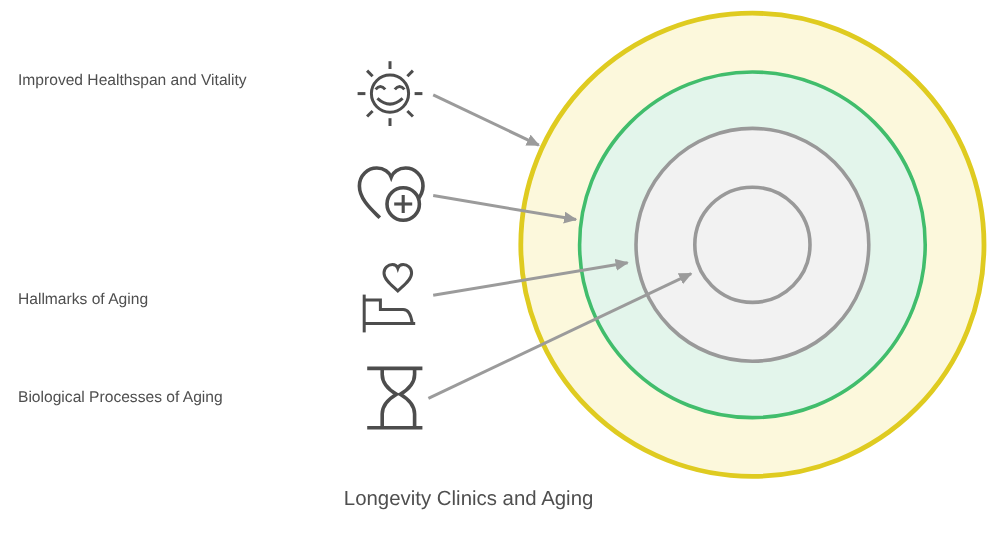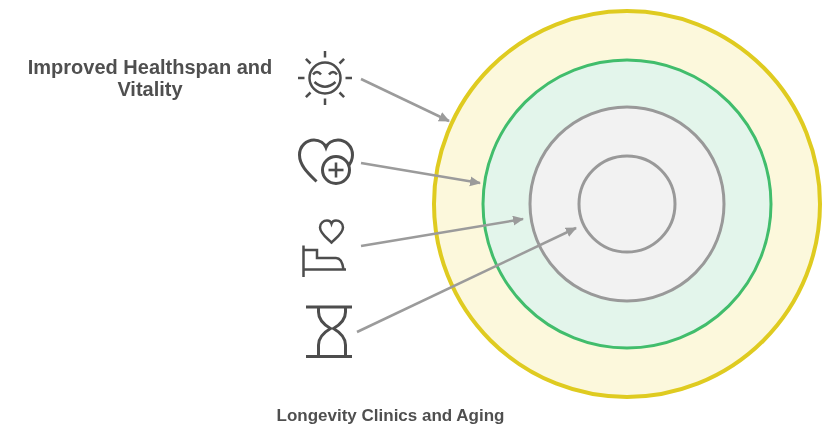--- a/index.html
+++ b/index.html
@@ -8,33 +8,33 @@
     width:829px;height:445px;
     background:#ffffff;
     font-family:"Liberation Sans", sans-serif;
     overflow:hidden;
   }
   .stage svg{position:absolute;left:0;top:0;}
   .label{
     position:absolute;
     right:544px;
     width:270px;
-    text-align:center;
+    text-align:left;
     color:#4F4F4F;
-    font-size:20px;
-    font-weight:700;
+    font-size:13px;
+    font-weight:400;
     line-height:22px;
   }
   .caption{
     position:absolute;
     left:0;top:406px;width:781px;
     text-align:center;
     color:#4F4F4F;
     font-size:17px;
-    font-weight:700;
+    font-weight:400;
   }
 </style>
 </head>
 <body>
 
 <div class="stage">
 
   <svg width="829" height="445" viewBox="0 0 829 445">
     <defs>
       <marker id="ah" markerUnits="userSpaceOnUse" markerWidth="12" markerHeight="12" refX="10" refY="5" orient="auto">
@@ -94,15 +94,17 @@
       <g stroke-width="3">
         <path d="M306 307 H352"></path>
         <path d="M306 356.5 H352"></path>
         <path d="M318.5 307 V312 Q318.5 321.5 330.5 328.5 Q318.5 335.5 318.5 345 V356.5"></path>
         <path d="M345.5 307 V312 Q345.5 321.5 333.5 328.5 Q345.5 335.5 345.5 345 V356.5"></path>
       </g>
     </g>
   </svg>
 
   <div class="label" style="top:56px">Improved Healthspan and Vitality</div>
+  <div class="label" style="top:238px">Hallmarks of Aging</div>
+  <div class="label" style="top:320px">Biological Processes of Aging</div>
 
   <div class="caption">Longevity Clinics and Aging</div>
 </div>
 
 </body></html>

